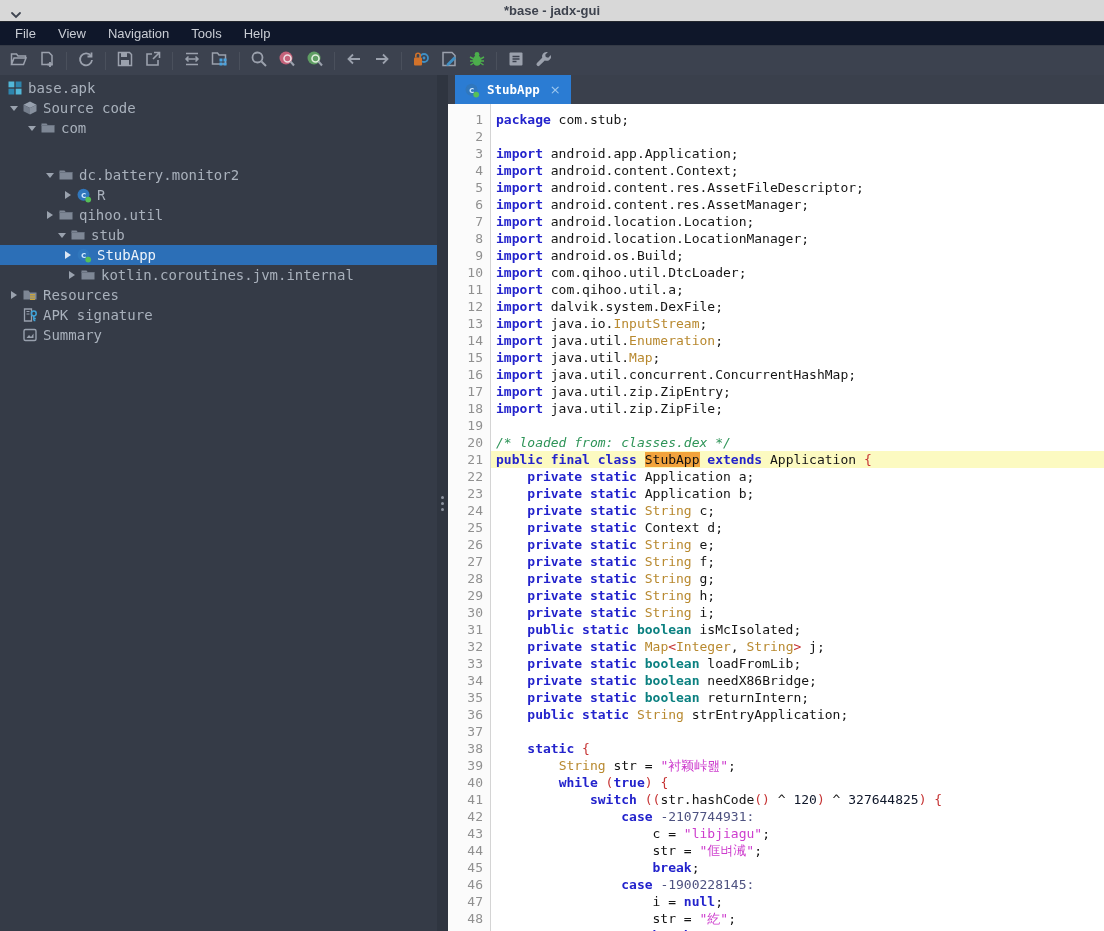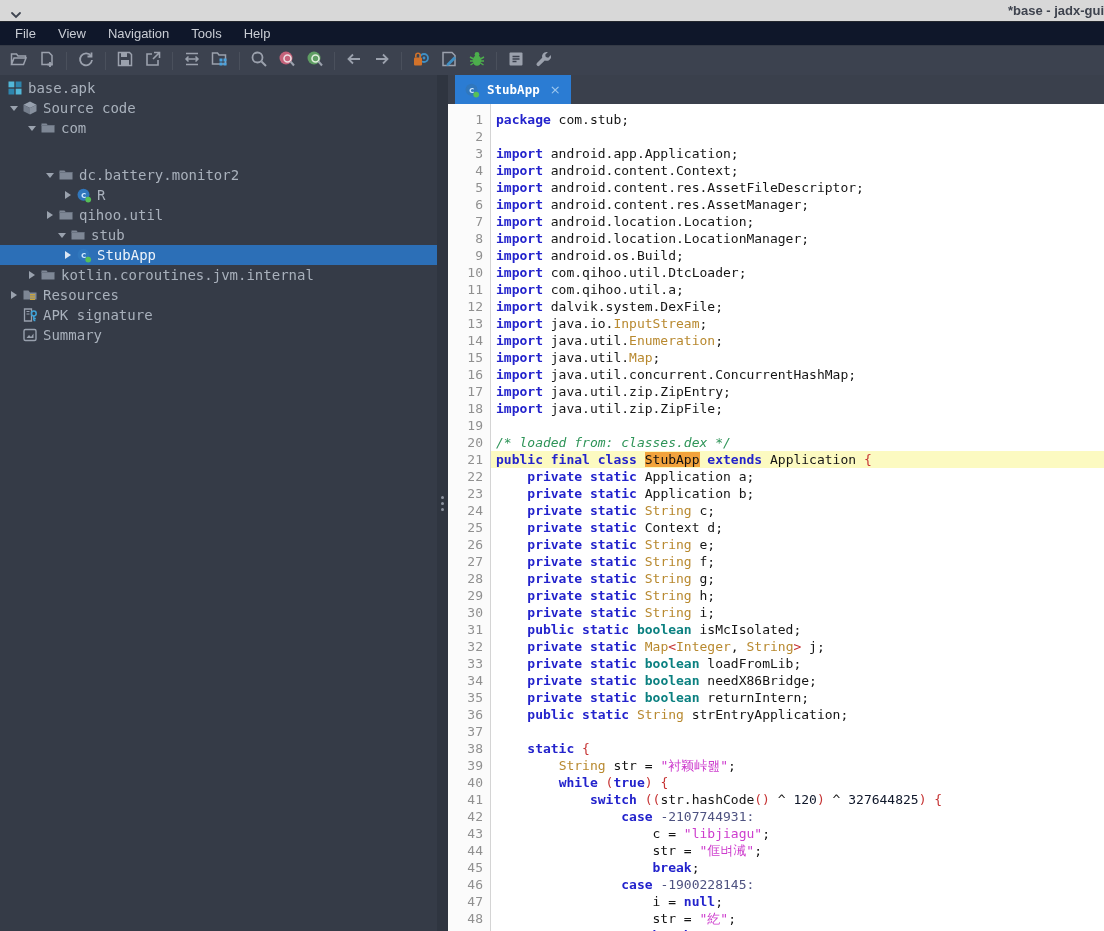--- a/index.html
+++ b/index.html
@@ -1,20 +1,20 @@
 <!DOCTYPE html>
 <html><head>
 <meta charset="utf-8">
 <style>
   html,body{margin:0;padding:0}
   body{width:1104px;height:931px;overflow:hidden;background:#3c424f;font-family:"Liberation Sans",sans-serif;}
   *{box-sizing:border-box}
 
   
-  .titlebar{height:22px;background:#d8d8d8;display:flex;align-items:center;justify-content:flex-end;position:relative;border-bottom:1px solid #23272e}
+  .titlebar{height:22px;background:#d8d8d8;display:flex;align-items:center;justify-content:center;position:relative;border-bottom:1px solid #23272e}
   .titlebar .wtitle{font:bold 13px "Liberation Sans",sans-serif;color:#3e434e}
   .titlebar .chev{position:absolute;left:10px;top:5px}
 
   
   .menubar{height:23px;background:#0f172a;display:flex;align-items:center;padding-left:4px}
   .menubar .mitem{color:#c9cdd4;font:13px "Liberation Sans",sans-serif;padding:2px 11px;cursor:default}
 
   
   .toolbar{height:30px;background:#3c424f;border-top:1px solid #343a46;display:flex;align-items:center;padding-left:6px;gap:2px}
   .tbtn{width:26px;height:24px;display:flex;align-items:center;justify-content:center}
@@ -277,21 +277,21 @@
         <span class="arr right"></span>
         <span class="ticon">
           <svg width="16" height="16">
             <circle cx="7.5" cy="7.8" r="6" fill="#3077bd"></circle>
             <text x="7.5" y="11" font-size="9.5" fill="#cfe8ff" text-anchor="middle" font-family="DejaVu Sans Mono, monospace" font-weight="bold">c</text>
             <circle cx="12.2" cy="12.6" r="2.9" fill="#57bf57"></circle>
           </svg>
         </span>
         <span class="tlabel">StubApp</span>
       </div>
-      <div class="trow" style="padding-left: 24px;">
+      <div class="trow" style="padding-left: 24px; margin-left: 40px;">
         <span class="arr right"></span>
         <span class="ticon">
           <svg width="16" height="16">
             <path d="M1.5 3.5 h5 l1.5 2 h6.5 v7 h-13 z" fill="#7e8795"></path>
             <path d="M1.5 5.5 h13" stroke="#6b7482" stroke-width="1"></path>
           </svg>
         </span>
         <span class="tlabel">kotlin.coroutines.jvm.internal</span>
       </div>
       <div class="trow" style="padding-left: 6px;">

